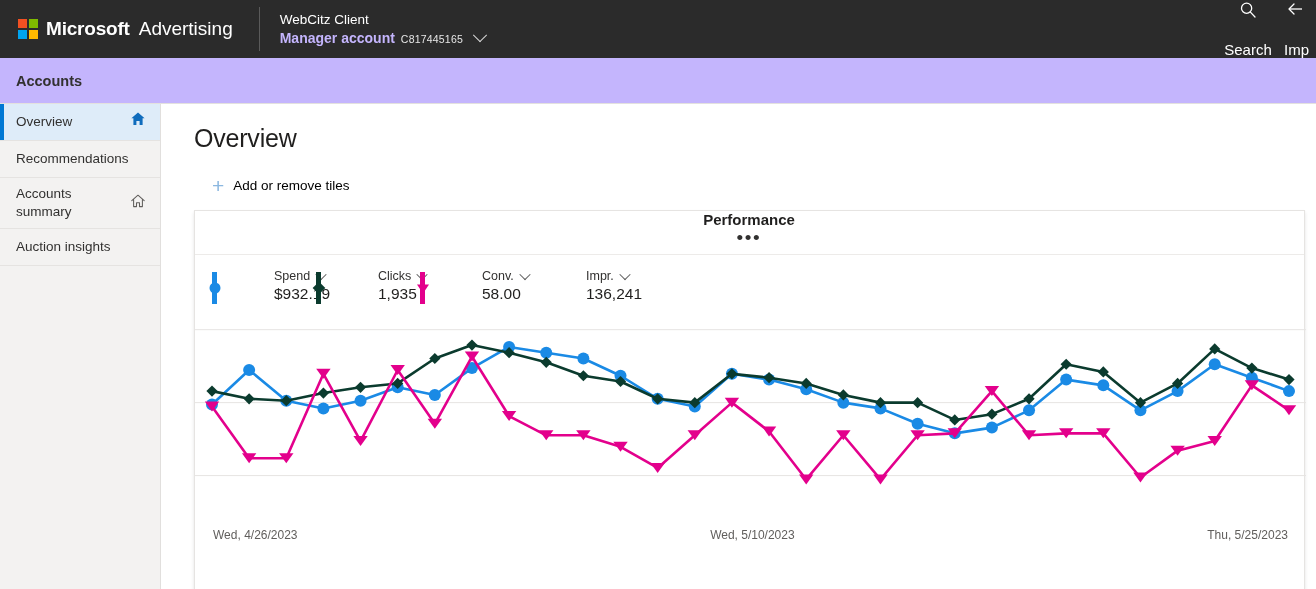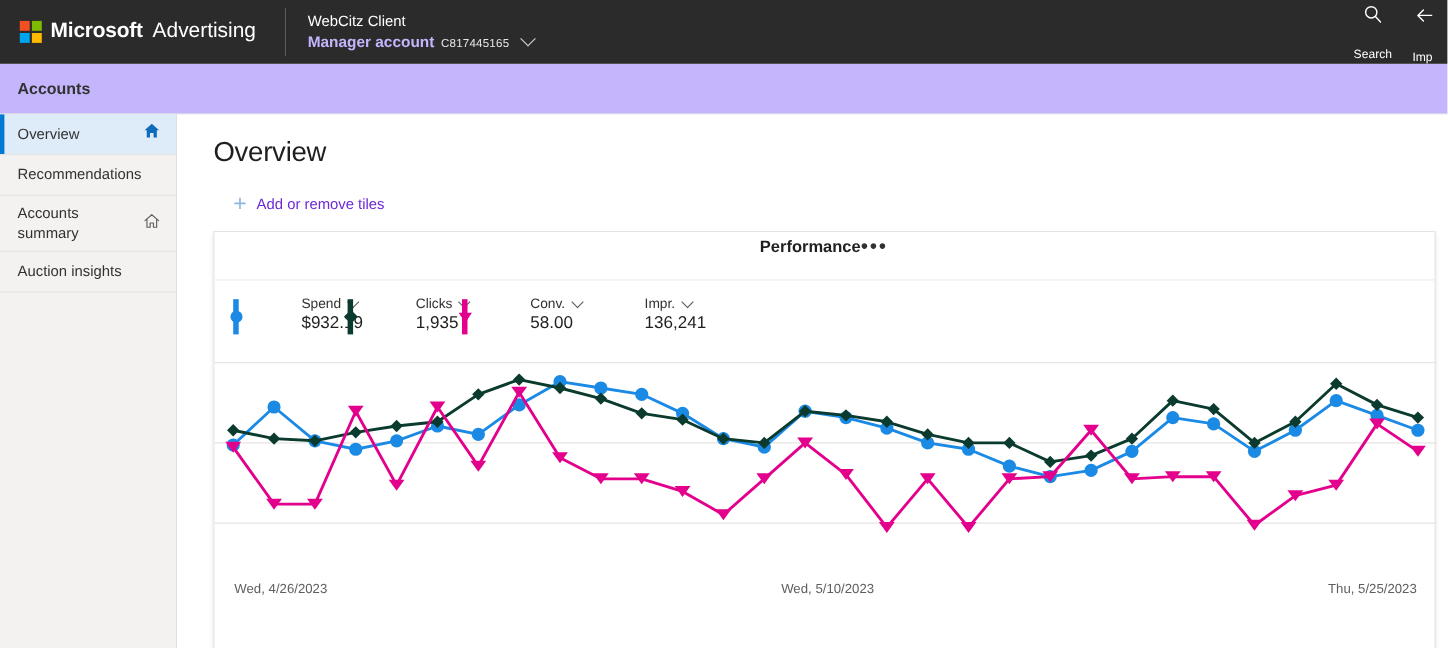--- a/index.html
+++ b/index.html
@@ -41,21 +41,21 @@
     display:inline-block; width: 10px; height: 10px;
     border-right: 1.6px solid #d8d8d8; border-bottom: 1.6px solid #d8d8d8;
     transform: rotate(45deg) translate(-2px,-2px); margin-left: 6px;
   }
 
   .top-right { position: absolute; right: 0; top: 0; height: 58px; display: flex; align-items: center; }
   .top-act {
     display: flex; flex-direction: column; align-items: center; justify-content: center;
     gap: 3px; width: 64px; height: 58px; color: #ffffff; padding: 0 4px;
   }
-  .top-act .lbl { font-size: 11px; white-space: nowrap; margin-top: 18px; }
+  .top-act .lbl { font-size: 15px; white-space: nowrap; margin-top: 18px; }
   .top-act.clipped { width: 36px; align-items: flex-start; overflow: hidden; justify-content: flex-end; }
 
   
   .subbar {
     height: 46px; background: #c4b5fd; border-bottom: 1px solid #e3e1df;
     display: flex; align-items: center; padding-left: 16px; font-weight: bold;
   }
   .subbar .t { font-size: 14.5px; color: #323130; }
 
   
@@ -74,31 +74,31 @@
     content: ""; position: absolute; left: 0; top: 0; bottom: 0; width: 4px; background: #0078d4;
   }
   .nav-item .nl { max-width: 104px; }
   .nav-ico { flex: 0 0 auto; margin-left: 8px; }
 
   
   .main { flex: 1 1 auto; background: #ffffff; padding: 0 12px 0 33px; overflow: hidden; }
   .page-title { font-size: 25px; font-weight: 400; color: #201f1e; padding: 20px 0 16px 0; letter-spacing: -.2px;}
   .tiles-row { display: flex; align-items: center; gap: 9px; padding: 6px 0 14px 18px; }
   .plus-ico { font-size: 21px; color: #8cb8e0; line-height: 1; font-weight: 300; }
-  .tiles-lbl { font-size: 13.5px; color: #6d28d9; }
+  .tiles-lbl { font-size: 13.5px; color: #000000; }
 
   
   .card {
     border: 1px solid #e6e4e2; background: #fff;
     box-shadow: 0 1.6px 3.6px rgba(0,0,0,.10), 0 .3px .9px rgba(0,0,0,.07);
     width: 1111px; height: 380px; position: relative;
   }
   .card-head {
-    height: 44px; display: flex; align-items: center; justify-content: center;
-    padding: 0 18px 16px 17px; border-bottom: 1px solid #edebe9;
+    height: 44px; display: flex; align-items: center; justify-content: space-between;
+    padding: 0 18px 16px 17px; border-bottom: 1px solid #edebe9; flex-direction: column;
   }
   .card-title { font-size: 15px; color: #201f1e; font-weight: 600; }
   .ellipsis { font-size: 19px; color: #323130; letter-spacing: 1.6px; line-height: 1; }
 
   
   .metrics { display: flex; padding: 14px 0 8px 17px; gap: 0; }
   .metric { display: flex; align-items: flex-start; width: 104px; gap: 48px; }
   .mbar { width: 5px; height: 32px; margin-top: 3px; margin-right: 9px; position: relative; flex: 0 0 5px; }
   .mbar .mk { position: absolute; left: 50%; top: 50%; }
   .mk.circle { width: 11px; height: 11px; border-radius: 50%; transform: translate(-50%,-50%); }

